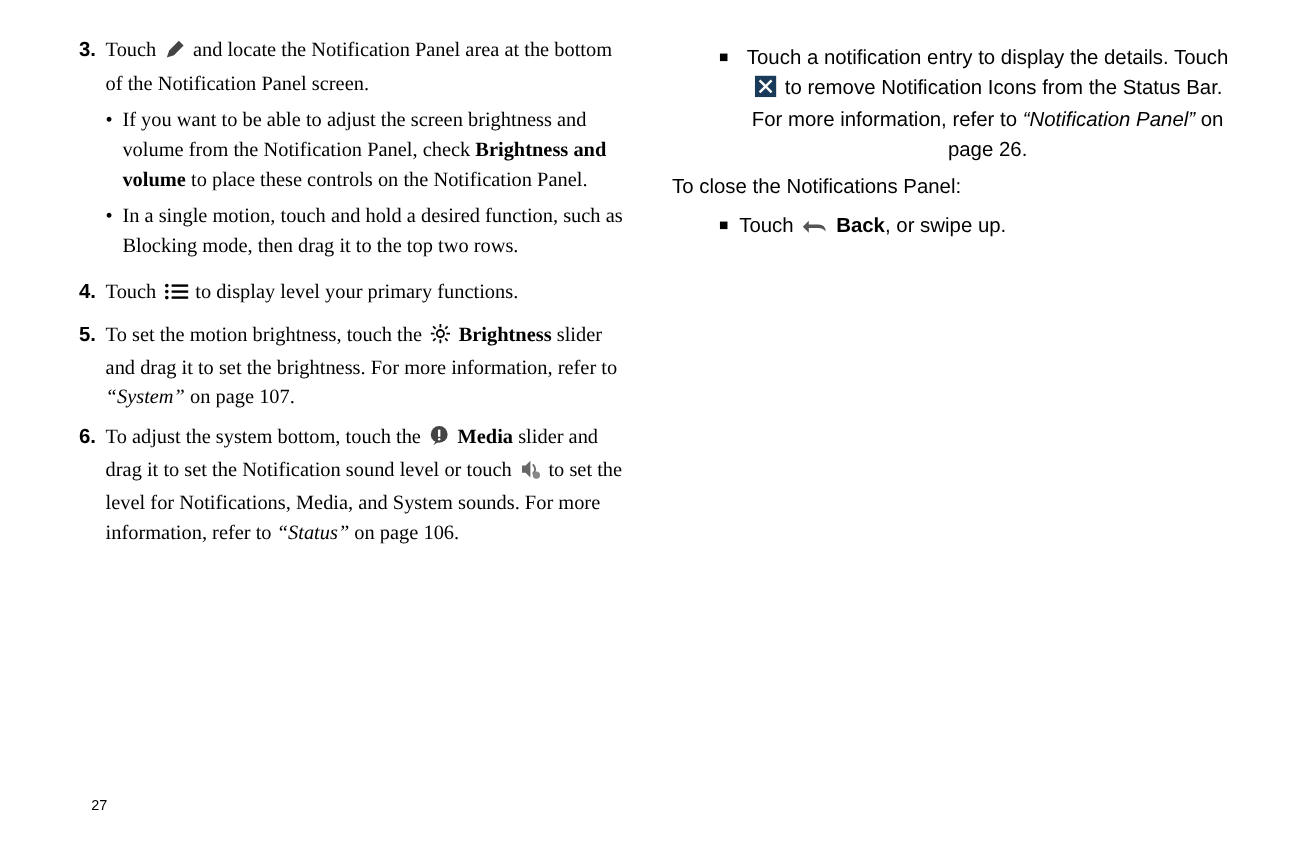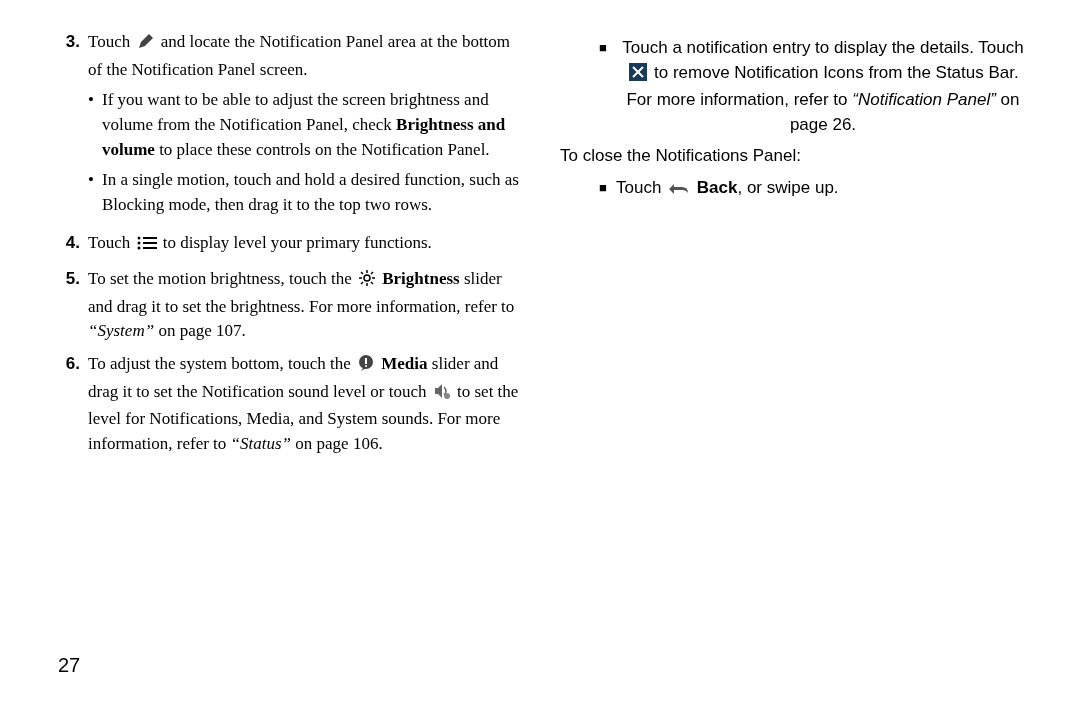--- a/index.html
+++ b/index.html
@@ -76,22 +76,22 @@
   b { font-weight: bold; }
   i { font-style: italic; }
   .icon {
     display: inline-block;
     vertical-align: -3px;
     margin: 0 2px;
   }
   .page-num {
     position: absolute;
     bottom: 40px;
-    left: 58px;
-    font-size: 20px;
+    left: 76px;
+    font-size: 12px;
   }
   .para { margin-bottom: 8px; }
 </style>
 </head>
 <body>
 
 <div class="page">
 
   <div class="col">
     <ol class="numbered">

